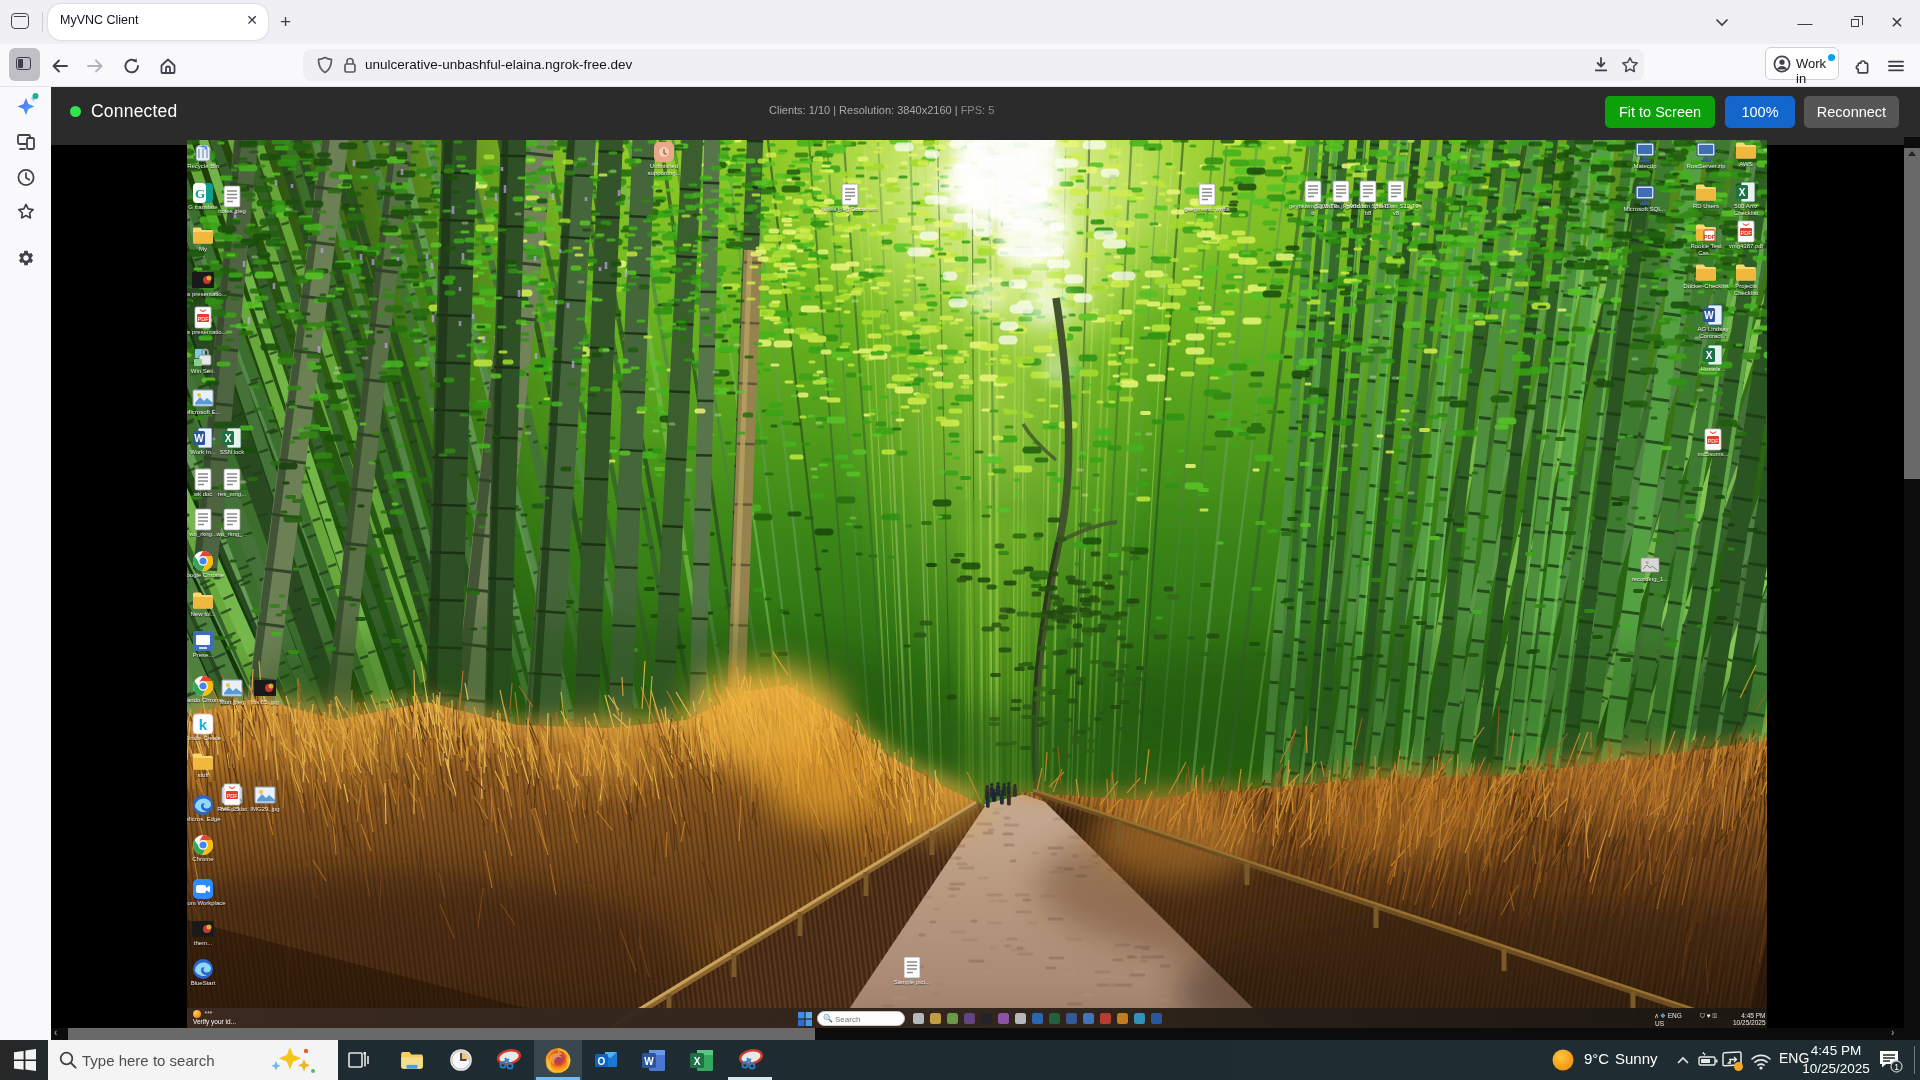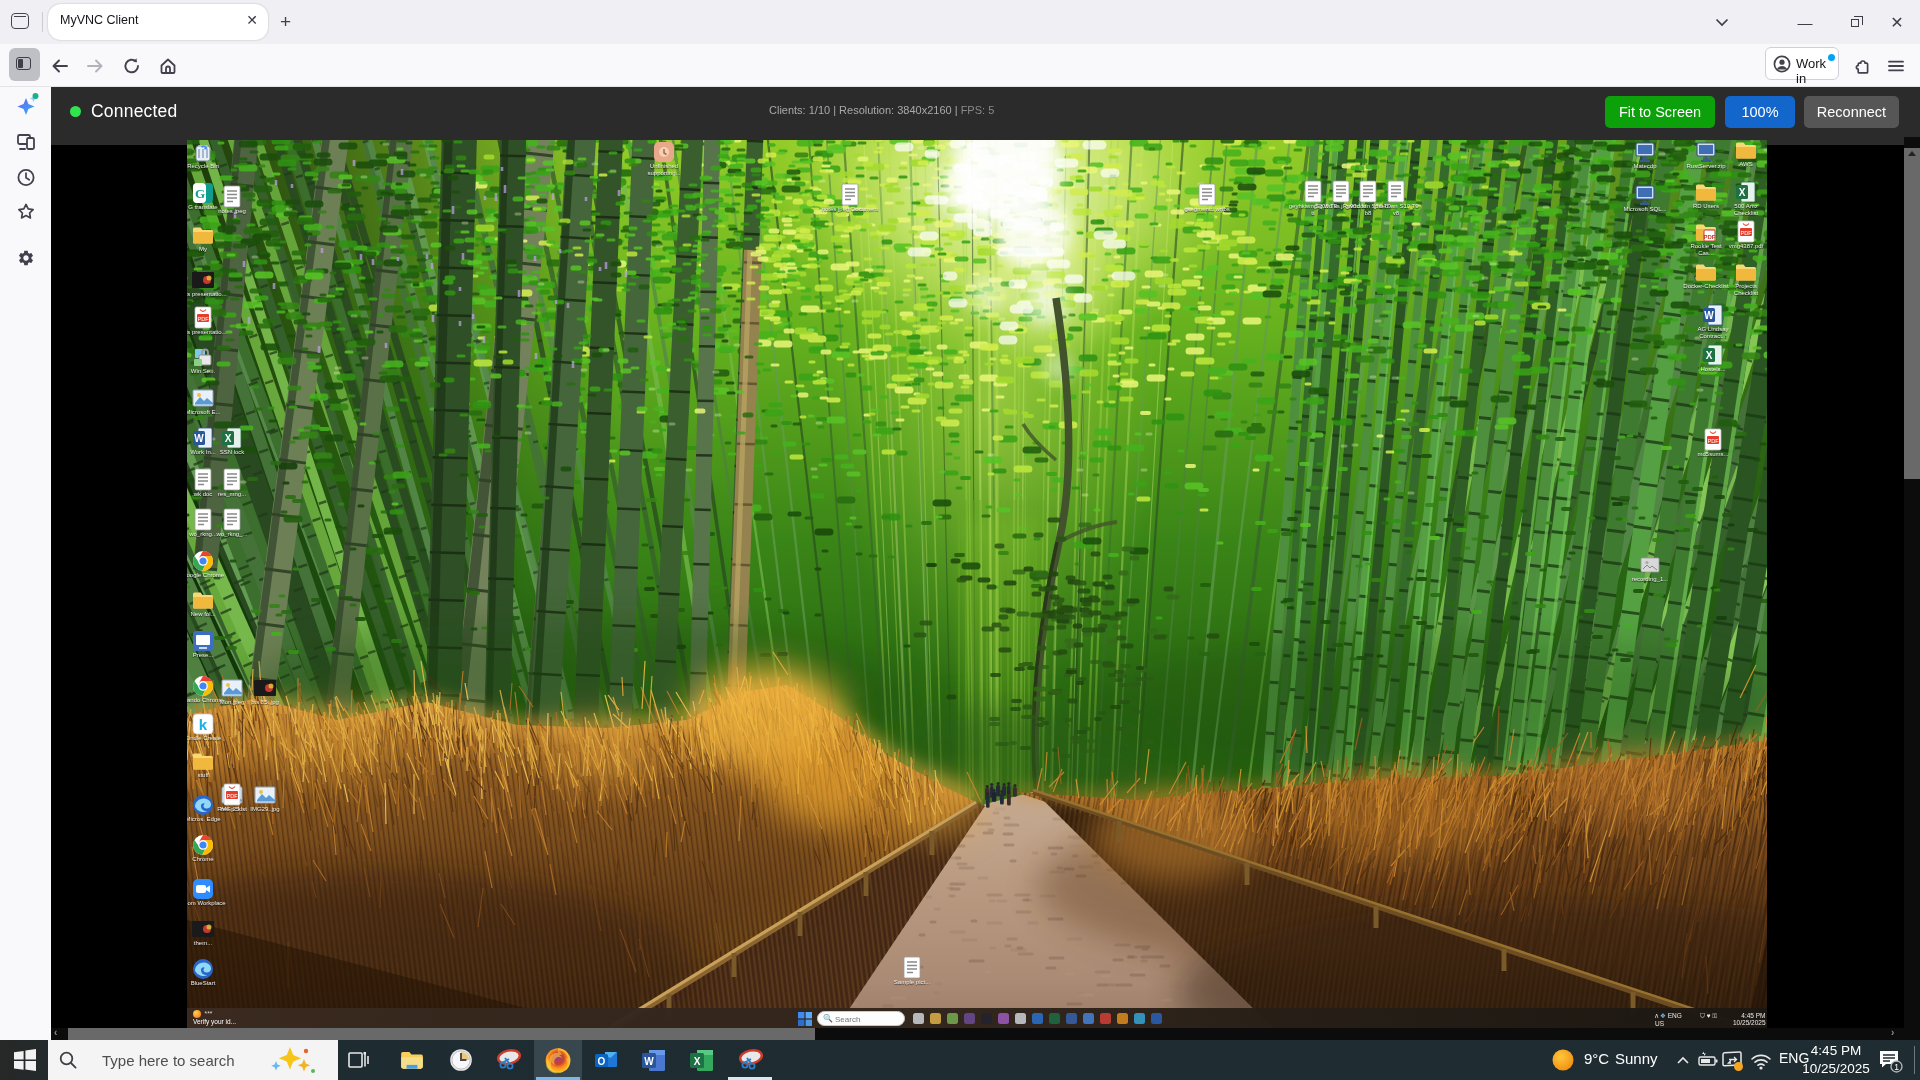--- a/index.html
+++ b/index.html
@@ -45,21 +45,21 @@
 #vsb{position:absolute;left:1853px;top:50px;width:16px;height:891px;background:#0c0c0c}
 #vsb .thumb{position:absolute;left:0;top:11px;width:16px;height:331px;background:#696969}
 #vsb .ar{position:absolute;left:4px;top:14px;width:8px;height:5px;border-left:4px solid transparent;border-right:4px solid transparent;border-bottom:5px solid #222}
 #hsb{position:absolute;left:0;top:941px;width:1869px;height:12px;background:#0c0c0c}
 #hsb .thumb{position:absolute;left:17px;top:0;width:747px;height:12px;background:#696969}
 #hsb .al{position:absolute;left:3px;top:-1px;font-size:10px;color:#8f8f8f;font-weight:bold}
 #hsb .ar{position:absolute;left:1840px;top:-1px;font-size:10px;color:#8f8f8f;font-weight:bold}
 
 #taskbar{position:absolute;left:0;top:1040px;width:1920px;height:40px;background:linear-gradient(90deg,#272827 0,#1e2c31 120px,#1f2d32 100%)}
 #search{position:absolute;left:48px;top:0;width:290px;height:40px;background:#f4f4f4;display:flex;align-items:center}
-#search .ph{margin-left:54px;font-size:15px;color:#4e4e52}
+#search .ph{margin-left:34px;font-size:15px;color:#4e4e52}
 #fftile{position:absolute;left:534px;top:0;width:48px;height:40px;background:#37474d}
 #ffline{position:absolute;left:536px;top:1077px;width:44px;height:3px;background:#76b9ed}
 #sn2line{position:absolute;left:728px;top:1077px;width:44px;height:3px;background:#d7e8f2}
 .trayt{position:absolute;color:#fff;font-size:15px}
 .trayd{position:absolute;color:#fff;font-size:13.5px;text-align:center}
 </style></head>
 <body>
 <div id="stage">
 
 <div id="tabbar">
@@ -104,20 +104,45 @@
           <path d="M15 9a6.3 6.3 0 1 1-2-4.6" stroke="#42414d" stroke-width="1.9" fill="none" stroke-linecap="round"></path>
           <path d="M13.6 1.2v3.6h-3.6z" fill="#42414d"></path>
         </svg>
       </div>
   <div class="navico" style="left:153px">
         <svg width="18" height="18" viewBox="0 0 18 18" style="" xmlns="http://www.w3.org/2000/svg">
           <path d="M2.5 8.5 9 2.5l6.5 6v6.5a1 1 0 0 1-1 1h-11a1 1 0 0 1-1-1z" stroke="#42414d" stroke-width="1.8" fill="none" stroke-linejoin="round"></path>
           <path d="M7 16v-4.5a2 2 0 0 1 4 0V16" stroke="#42414d" stroke-width="1.8" fill="none"></path>
         </svg>
       </div>
+  <div id="urlbar">
+    <div class="navico" style="left:7px;top:1px">
+          <svg width="18" height="18" viewBox="0 0 18 18" style="" xmlns="http://www.w3.org/2000/svg">
+            <path d="M9 1.5c2.2 1.3 4.4 1.9 6.5 1.9 0 6.5-2.3 10.4-6.5 13.1C4.8 13.8 2.5 9.9 2.5 3.4 4.6 3.4 6.8 2.8 9 1.5z" stroke="#5b5b66" stroke-width="1.7" fill="none" stroke-linejoin="round"></path>
+          </svg>
+        </div>
+    <div class="navico" style="left:32px;top:1px">
+          <svg width="18" height="18" viewBox="0 0 18 18" style="" xmlns="http://www.w3.org/2000/svg">
+            <rect x="4" y="8" width="10" height="8" rx="1.6" stroke="#5b5b66" stroke-width="1.7" fill="none"></rect>
+            <path d="M6 8V5.5a3 3 0 0 1 6 0V8" stroke="#5b5b66" stroke-width="1.7" fill="none"></path>
+          </svg>
+        </div>
+    <div id="urltext">unulcerative-unbashful-elaina.ngrok-free.dev</div>
+    <div class="navico" style="left:1283px;top:1px">
+          <svg width="18" height="18" viewBox="0 0 18 18" style="" xmlns="http://www.w3.org/2000/svg">
+            <path d="M9 2v8M5.6 7 9 10.5 12.4 7" stroke="#42414d" stroke-width="1.8" fill="none" stroke-linecap="round" stroke-linejoin="round"></path>
+            <path d="M3 13.5h12v1.8H3z" fill="#42414d"></path>
+          </svg>
+        </div>
+    <div class="navico" style="left:1312px;top:1px">
+          <svg width="18" height="18" viewBox="0 0 18 18" style="" xmlns="http://www.w3.org/2000/svg">
+            <path d="M9 1.8l2.2 4.5 5 .7-3.6 3.5.8 5-4.4-2.4-4.4 2.4.8-5L1.8 7l5-.7z" stroke="#42414d" stroke-width="1.45" fill="none" stroke-linejoin="round"></path>
+          </svg>
+        </div>
+  </div>
   <div id="signin">
         <svg width="18" height="18" viewBox="0 0 18 18" style="position:absolute;left:7px;top:7px" xmlns="http://www.w3.org/2000/svg">
           <circle cx="9" cy="9" r="7.6" stroke="#43424c" stroke-width="1.7" fill="none"></circle>
           <circle cx="9" cy="7.2" r="2.6" fill="#43424c"></circle>
           <path d="M3.8 14.5a5.6 5.6 0 0 1 10.4 0" fill="#43424c"></path>
         </svg>
         <span class="s">Work in</span>
         <span class="dot"></span>
       </div>
   <div class="navico" style="left:1847px">

